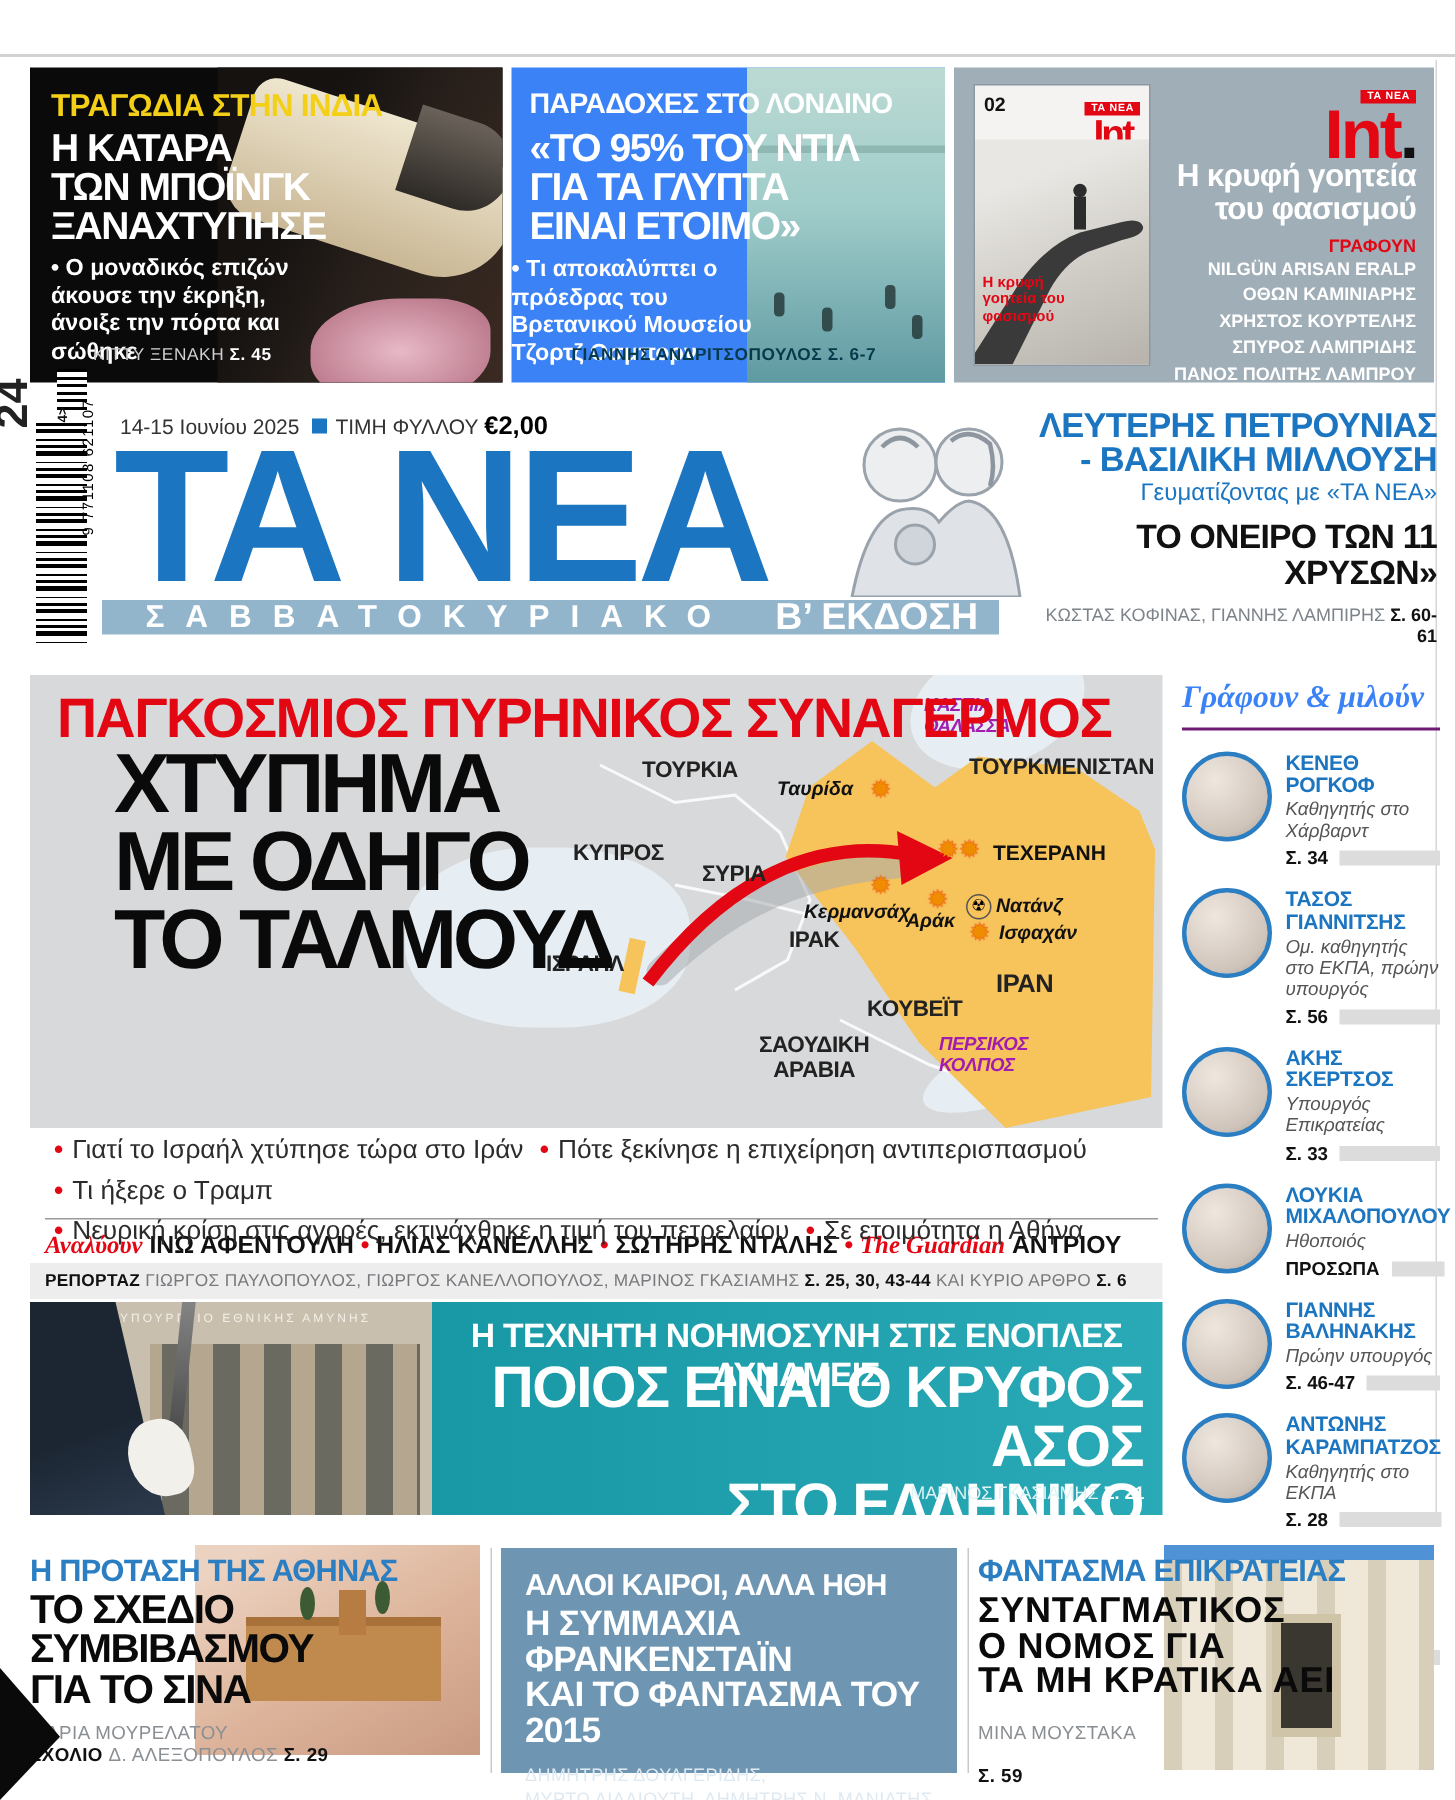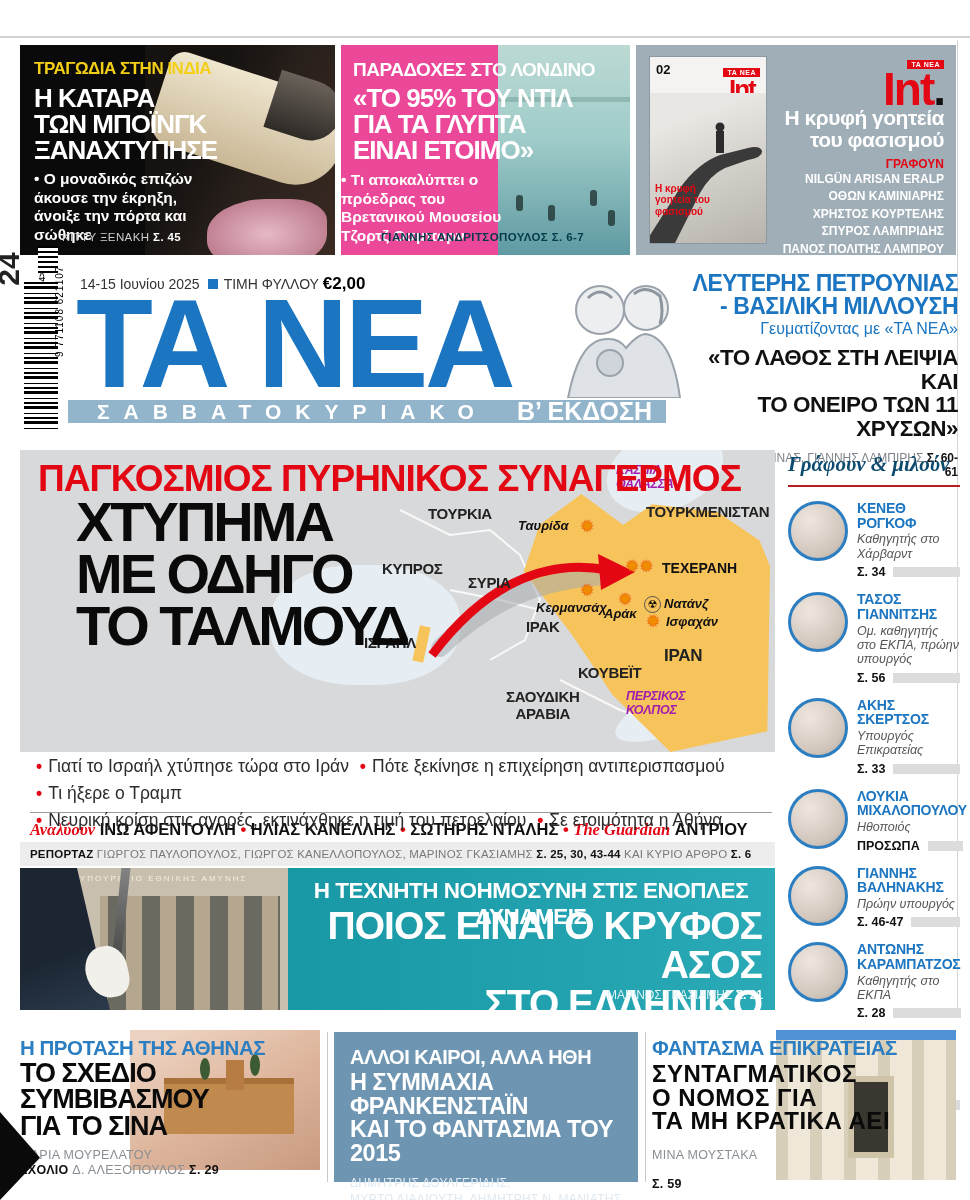--- a/index.html
+++ b/index.html
@@ -1,23 +1,23 @@
 <!DOCTYPE html>
 <html><head>
 <meta charset="utf-8">
 <style>
   html,body{margin:0;padding:0;background:#fff;}
   #page{position:relative;width:970px;height:1200px;background:#fff;overflow:hidden;
         font-family:"Liberation Sans","DejaVu Sans",sans-serif;color:#111;}
   .abs{position:absolute;}
   
   .panel-tl{left:20px;top:45px;width:315px;height:210px;background:#0a0a0a;}
-  .panel-tm{left:341px;top:45px;width:289px;height:210px;background:#ec4899;}
+  .panel-tm{left:341px;top:45px;width:289px;height:210px;background:#3b82f6;}
   .panel-int{left:636px;top:45px;width:320px;height:210px;background:#a0aeb8;}
-  .kicker-y{color:#f3cf17;font-weight:bold;font-size:17px;letter-spacing:-.5px;}
+  .kicker-y{color:#f3cf17;font-weight:bold;font-size:21px;letter-spacing:-.5px;}
   .kicker-w{color:#fff;font-weight:bold;font-size:19px;letter-spacing:-.5px;}
   .hl-w{color:#fff;font-weight:800;font-size:26px;line-height:1.0;letter-spacing:-1px;}
   .bul-w{color:#fff;font-size:15.5px;font-weight:bold;line-height:1.2;}
   .byline-sm{font-size:11.5px;letter-spacing:.4px;margin-left:28px;}
   
   .wreck{right:0;top:0;width:190px;height:210px;overflow:hidden;background:linear-gradient(115deg,#151210 30%,#2a211c 60%,#3a2a22);}
   .wreck .cone{position:absolute;right:-10px;top:30px;width:190px;height:95px;background:linear-gradient(#efe6cf,#c9b795);border-radius:20px 60px 60px 30px;transform:rotate(18deg);}
   .wreck .tip{position:absolute;right:-6px;top:34px;width:70px;height:60px;background:linear-gradient(#6a625a,#2e2a26);border-radius:0 60px 60px 0;transform:rotate(18deg);}
   .wreck .debris{position:absolute;right:8px;bottom:-14px;width:120px;height:70px;background:radial-gradient(#e7b9c6,#b06a7e);border-radius:50% 30% 50% 40%;}
   .museum{right:0;top:0;width:132px;height:210px;overflow:hidden;background:linear-gradient(180deg,#bcdad4 0%,#9fccc9 45%,#5f9aa2 100%);}
@@ -72,21 +72,21 @@
   .bullets .it{white-space:nowrap;}
   .bullets .dot{color:#e30613;font-weight:bold;margin:0 6px;}
   .rule{left:30px;top:812px;width:742px;height:1px;background:#9a9a9a;}
   .analysts{left:30px;top:820px;width:742px;font-size:16.5px;font-weight:bold;color:#111;}
   .analysts .lbl{font-family:"Liberation Serif","DejaVu Serif",serif;font-style:italic;color:#e30613;font-weight:bold;}
   .analysts .dot{color:#e30613;}
   .repstrip{left:20px;top:842px;width:755px;height:24px;background:#ededed;display:flex;align-items:center;padding-left:10px;box-sizing:border-box;font-size:11.5px;color:#77797c;letter-spacing:.2px;}
   .repstrip b{color:#111;}
   
   .sidebar{left:788px;top:452px;width:172px;}
-  .sb-title{font-family:"Liberation Serif","DejaVu Serif",serif;font-style:italic;font-weight:bold;color:#0c4a6e;font-size:21px;border-bottom:2px solid #b91c1c;padding-bottom:8px;margin-bottom:14px;}
+  .sb-title{font-family:"Liberation Serif","DejaVu Serif",serif;font-style:italic;font-weight:bold;color:#3b82f6;font-size:21px;border-bottom:2px solid #701a75;padding-bottom:8px;margin-bottom:14px;}
   .person{display:flex;margin-bottom:13px;}
   .avatar{width:54px;height:54px;border-radius:50%;border:3px solid #2b7ec1;background:radial-gradient(circle at 35% 30%,#efe7df,#cfc4ba 70%,#a99d92);flex:none;}
   .ptxt{margin-left:9px;width:106px;}
   .pname{color:#1b75c0;font-weight:800;font-size:14px;line-height:1.05;letter-spacing:-.2px;}
   .prole{font-style:italic;color:#555;font-size:12.5px;line-height:1.15;margin-top:2px;}
   .pref{display:flex;align-items:center;margin-top:4px;}
   .pref b{font-size:12.5px;color:#111;white-space:nowrap;}
   .pref .bar{flex:1;height:10px;background:#dcdcdc;margin-left:8px;}
   
   .tealband{left:20px;top:868px;width:755px;height:142px;background:linear-gradient(90deg,#0e8f9c,#2aa9b6);overflow:hidden;}
@@ -239,21 +239,20 @@
       <path d="M86,26 Q98,16 112,28 Q116,44 112,56" stroke="#8d959e" fill="none" stroke-width="3"></path>
     </svg>
   </div>
   <div class="abs" style="left:690px;top:272px;width:268px;">
     <div class="pn-names">
       <div>ΛΕΥΤΕΡΗΣ ΠΕΤΡΟΥΝΙΑΣ</div>
       <div>- ΒΑΣΙΛΙΚΗ ΜΙΛΛΟΥΣΗ</div>
     </div>
     <div class="pn-sub" style="margin-top:2px;">Γευματίζοντας με «ΤΑ ΝΕΑ»</div>
     <div class="pn-quote" style="margin-top:8px;">
-      <div>«ΤΟ ΛΑΘΟΣ ΣΤΗ ΛΕΙΨΙΑ ΚΑΙ</div>
       <div>ΤΟ ΟΝΕΙΡΟ ΤΩΝ 11 ΧΡΥΣΩΝ»</div>
     </div>
     <div class="pn-by" style="margin-top:10px;">
       <span>ΚΩΣΤΑΣ ΚΟΦΙΝΑΣ, ΓΙΑΝΝΗΣ ΛΑΜΠΙΡΗΣ</span>&nbsp;<b>Σ. 60-61</b>
     </div>
   </div>
 
   <div class="abs mapwrap">
     <div class="sea" style="left:250px;top:115px;width:190px;height:120px;border-radius:45%;"></div>
     <div class="sea" style="left:585px;top:-20px;width:120px;height:80px;border-radius:50%;transform:rotate(-20deg);"></div>

